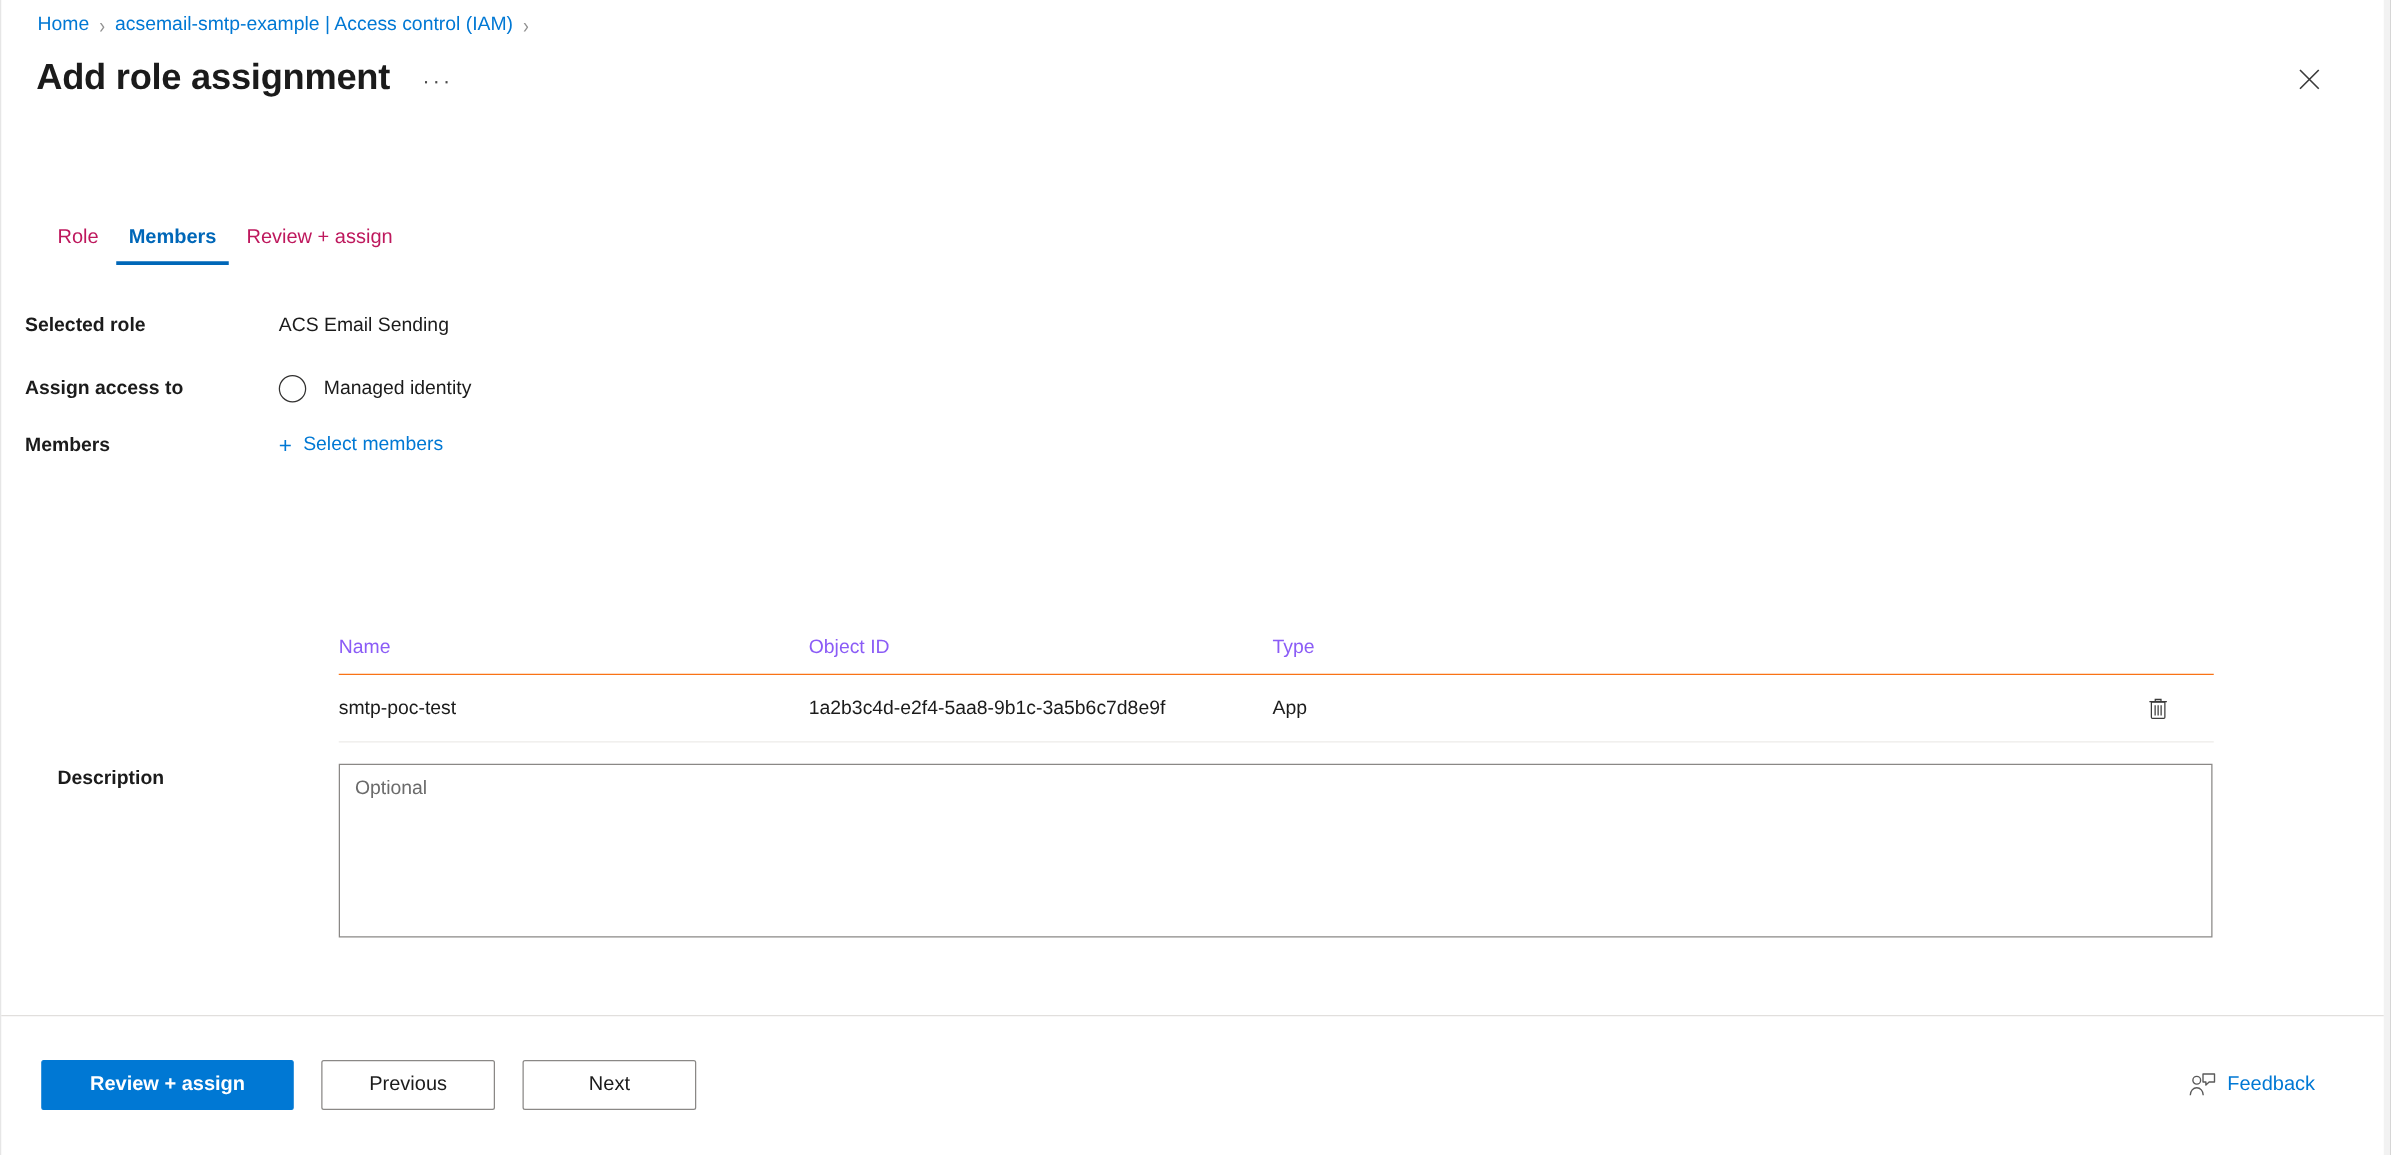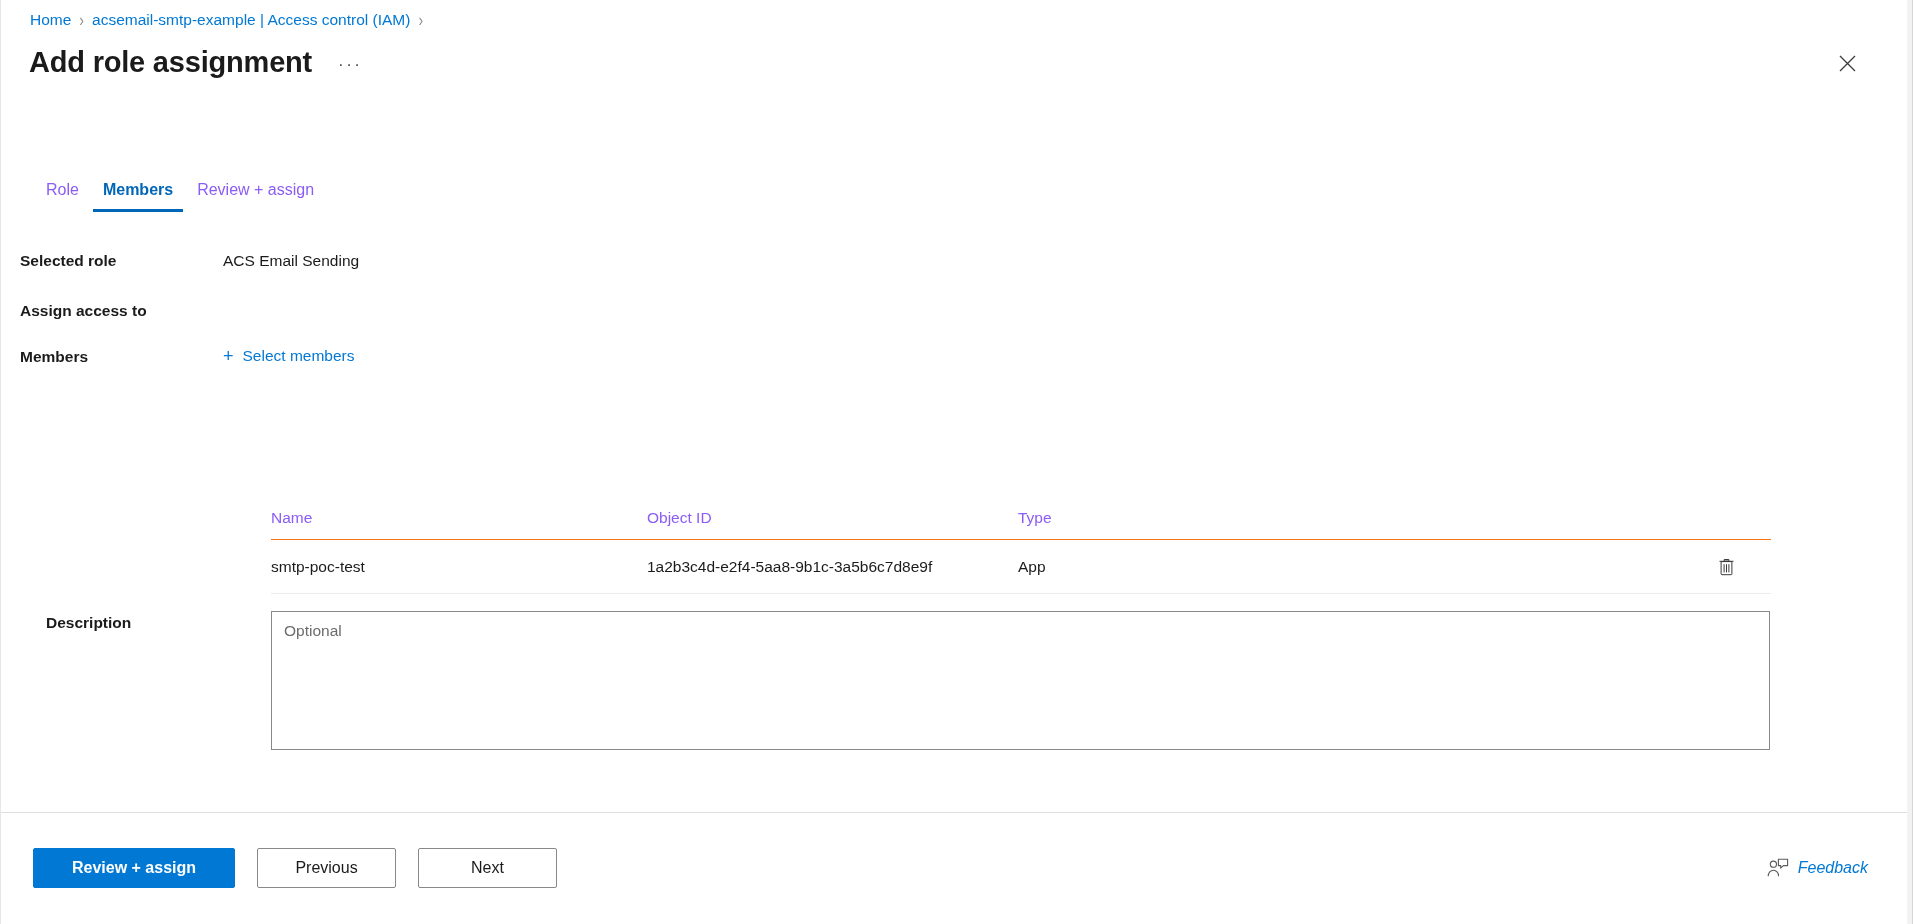--- a/index.html
+++ b/index.html
@@ -106,21 +106,21 @@
     left: 34px; top: 172px;
     display: flex;
     align-items: flex-end;
     height: 40px;
   }
   .tab {
     position: relative;
     padding: 0 12px 11px 12px;
     font-size: 16px;
     line-height: 22px;
-    color: #8b5cf6;
+    color: #be185d;
     cursor: pointer;
     white-space: nowrap;
   }
   .tab.selected {
     font-weight: 700;
     color: #0067b8;
   }
   .tab.selected::after {
     content: "";
     position: absolute;
@@ -305,28 +305,27 @@
     color: #1b1b1b;
     border: 1px solid #8a8886;
     font-weight: 400;
     min-width: 139px;
     padding: 4px 18px;
     margin-left: 22px;
   }
 
   .feedback {
     position: absolute;
-    right: 45px; top: 50%;
+    right: 61px; top: 50%;
     transform: translateY(-50%);
     display: inline-flex;
     cursor: pointer;
     color: #0078d4;
     font-size: 16px;
     line-height: 20px;
-    font-style: italic;
   }
   .feedback-icon {
     margin-right: 9px;
     color: #5a5a5a;
     display: inline-flex;
     align-items: center;
   }
 </style>
 </head>
 <body>
@@ -367,20 +366,24 @@
       <div class="row-label">Selected role</div>
       <div class="row-field">
         <span class="static-value">ACS Email Sending</span>
       </div>
     </div>
 
     <div class="row" style="margin-bottom:24px;">
       <div class="row-label">Assign access to</div>
       <div class="row-field">
         <div class="radio-group">
+          <div class="radio-opt">
+            <span class="radio-mark"></span>
+            <span class="radio-label">Managed identity</span>
+          </div>
         </div>
       </div>
     </div>
 
     <div class="row">
       <div class="row-label">Members</div>
       <div class="row-field">
         <span class="link-action">
           <span class="plus-icon">+</span>
           <span>Select members</span>

